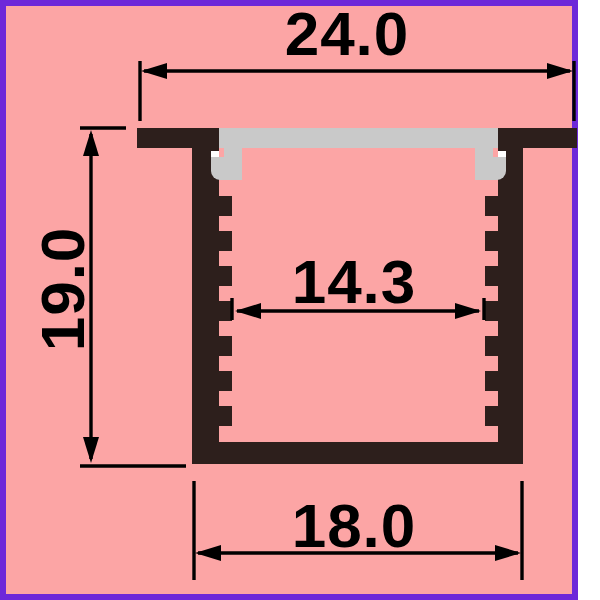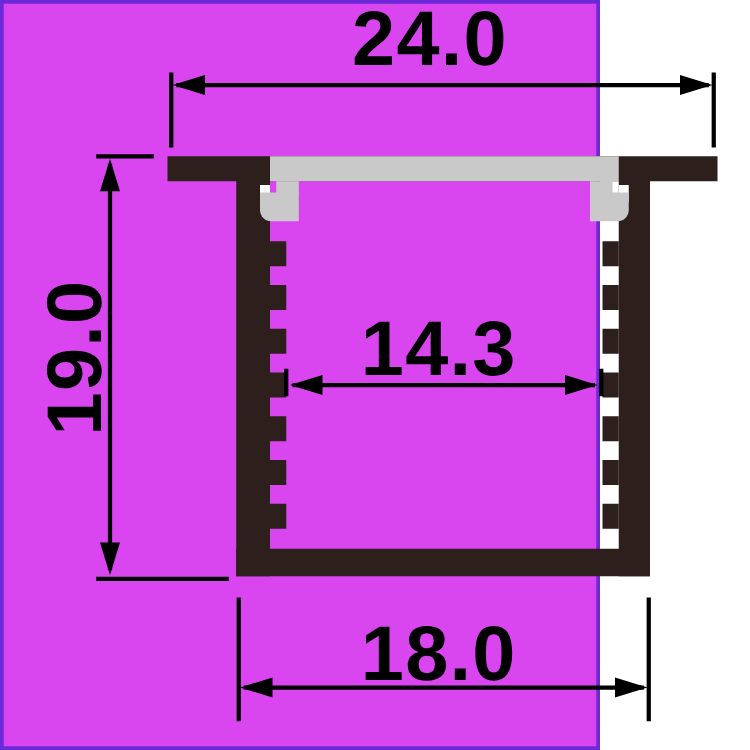--- a/index.html
+++ b/index.html
@@ -5,24 +5,24 @@
   html, body {
     margin: 0;
     padding: 0;
     width: 600px;
     height: 600px;
     background: #ffffff;
     overflow: hidden;
   }
   .canvas-frame {
     box-sizing: border-box;
-    width: 480px;
+    width: 578px;
     height: 600px;
-    border: 3px solid #6d28d9;
-    background: #d946ef;
+    border: 6px solid #6d28d9;
+    background: #fca5a5;
   }
   svg { display: block; }
   .dim-lines line {
     stroke-width: 3.4px;
     stroke-linecap: butt;
   }
   .dim-label {
     font-family: "Liberation Sans", "DejaVu Sans", sans-serif;
     font-weight: bold;
     font-size: 62px;

